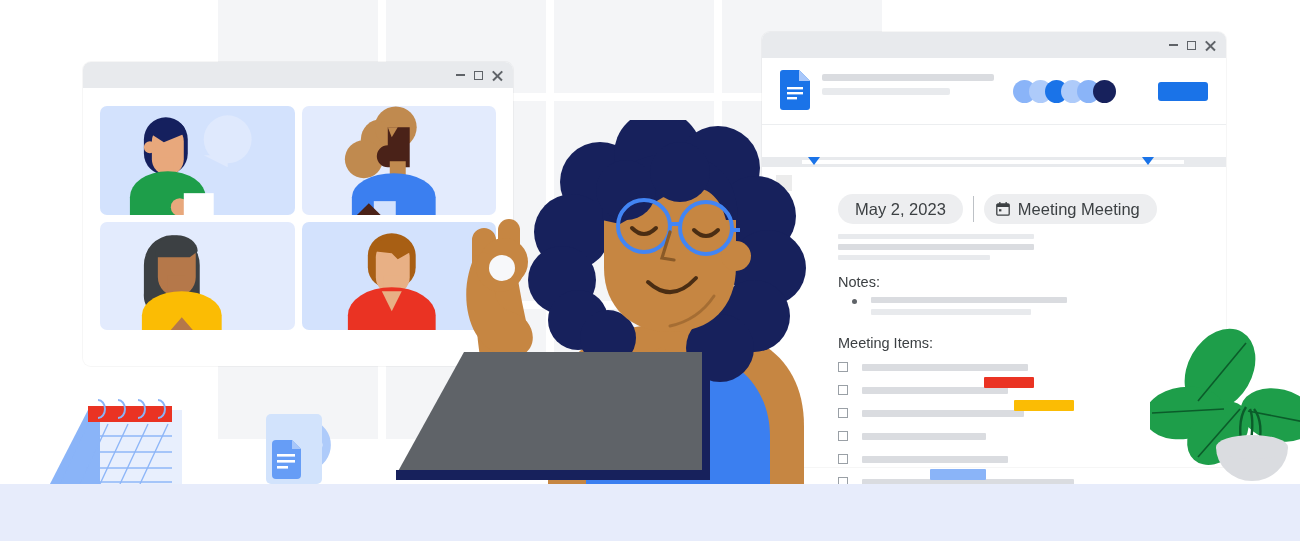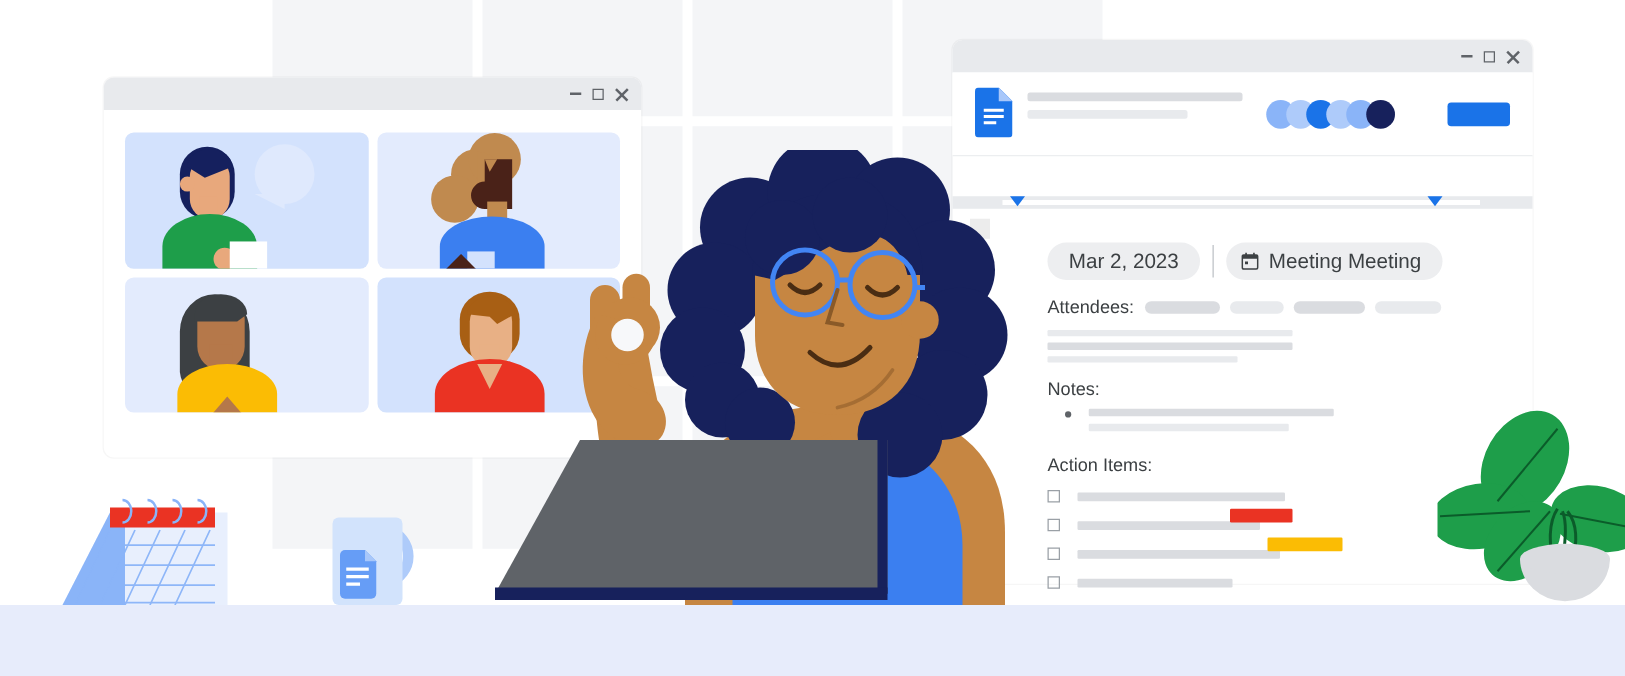--- a/index.html
+++ b/index.html
@@ -187,61 +187,52 @@
       <div class="ruler-inner"></div>
       <div class="rmark" id="rmark-l" style="left: 10%;"></div>
       <div class="rmark" id="rmark-r" style="left: 82%;"></div>
     </div>
     <div class="page-sq"></div>
 
     <div class="doc-body">
 
       <div class="chip-row">
         <div class="chip">
-          <span>Mar 2, 2023</span>
+          <span>May 2, 2023</span>
         </div>
         <div class="chip-sep"></div>
         <div class="chip meeting">
           <svg class="cal-ico" viewBox="0 0 14 14">
             <rect x="0.8" y="2" width="12.4" height="11.2" rx="1.2" fill="none" stroke="#3c4043" stroke-width="1.3"></rect>
             <rect x="0.8" y="2" width="12.4" height="3" fill="#3c4043"></rect>
             <rect x="3.2" y="0" width="1.3" height="3" fill="#3c4043"></rect>
             <rect x="9.5" y="0" width="1.3" height="3" fill="#3c4043"></rect>
             <rect x="3" y="7.2" width="2.4" height="2.2" fill="#3c4043"></rect>
           </svg>
           <span>Meeting Meeting</span>
         </div>
       </div>
 
-      <div style="display:flex;align-items:center;margin-top:14px;">
-        <span class="sec-label">Attendees:</span>
-        <span id="attendee-pills" style="display:flex;gap:8px;margin-left:9px;">
-            <span class="pill" style="width: 60px; background: rgb(218, 220, 224);"></span>
-            <span class="pill" style="width: 43px; background: rgb(232, 234, 237);"></span>
-            <span class="pill" style="width: 57px; background: rgb(218, 220, 224);"></span>
-            <span class="pill" style="width: 53px; background: rgb(232, 234, 237);"></span>
-          </span>
-      </div>
 
       <div id="attendee-lines" style="margin-top:10px;">
           <div style="width: 196px; height: 5px; background: rgb(232, 234, 237); border-radius: 1px; margin-bottom: 5px;"></div>
           <div style="width: 196px; height: 6px; background: rgb(218, 220, 224); border-radius: 1px; margin-bottom: 5px;"></div>
           <div style="width: 152px; height: 5px; background: rgb(232, 234, 237); border-radius: 1px; margin-bottom: 5px;"></div>
         </div>
 
       <div class="sec-label" style="margin-top:14px;">Notes:</div>
       <div style="margin-top:7px;display:flex;">
         <span style="width:5px;height:5px;border-radius:50%;background:#5f6368;margin:2px 14px 0 14px;flex:none;"></span>
         <div id="notes-lines" style="flex:1;">
             <div style="width: 196px; height: 6px; background: rgb(218, 220, 224); border-radius: 1px; margin-bottom: 6px;"></div>
             <div style="width: 160px; height: 6px; background: rgb(232, 234, 237); border-radius: 1px; margin-bottom: 6px;"></div>
           </div>
       </div>
 
-      <div class="sec-label" style="margin-top:14px;">Action Items:</div>
+      <div class="sec-label" style="margin-top:14px;">Meeting Items:</div>
       <div id="action-items" style="margin-top:7px;">
           <div class="ai-row" style="height: 18px; margin-bottom: 5px;">
             <span class="cbx"></span>
             <span style="position: relative; margin-left: 14px; display: block;">
               <span class="ai-line" style="display: block; width: 166px;"></span>
             </span>
           </div>
           <div class="ai-row" style="height: 18px; margin-bottom: 5px;">
             <span class="cbx"></span>
             <span style="position: relative; margin-left: 14px; display: block;">

